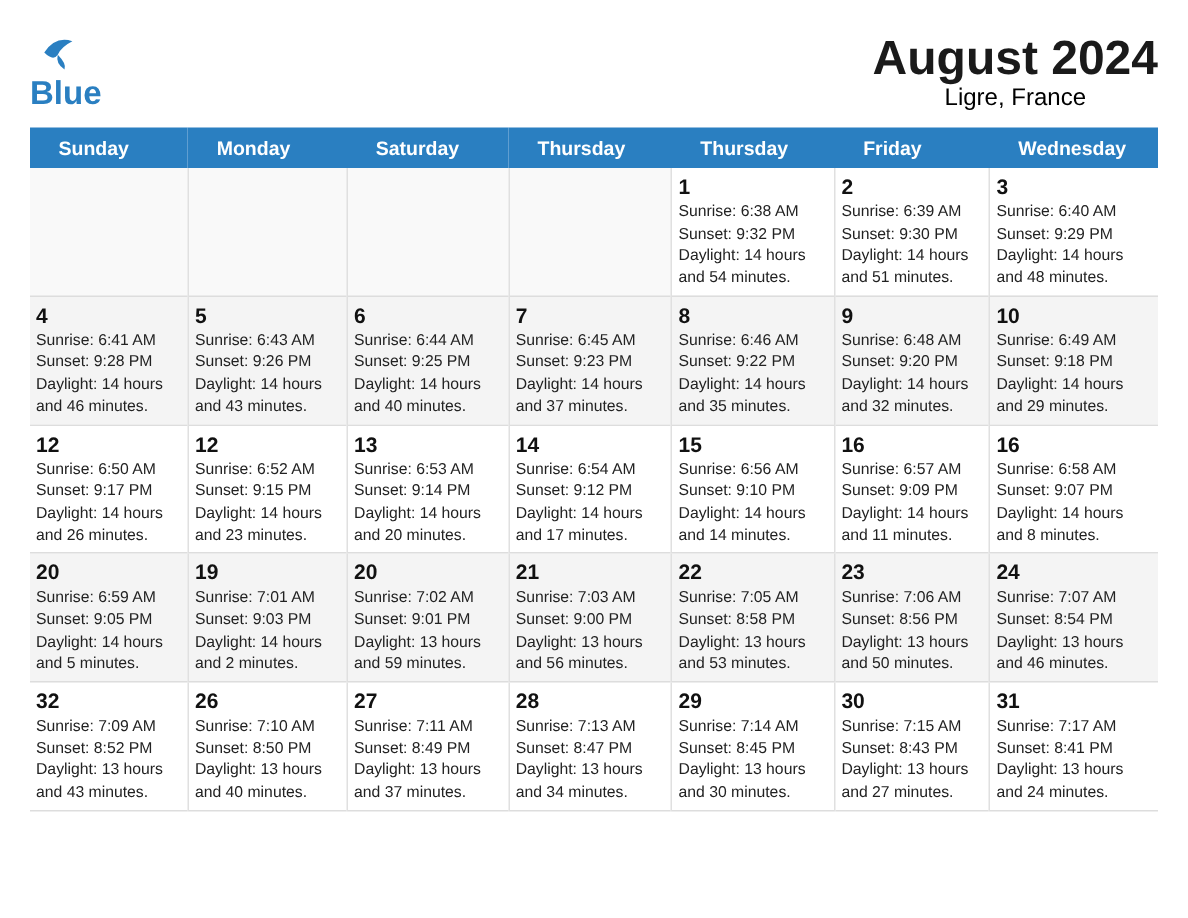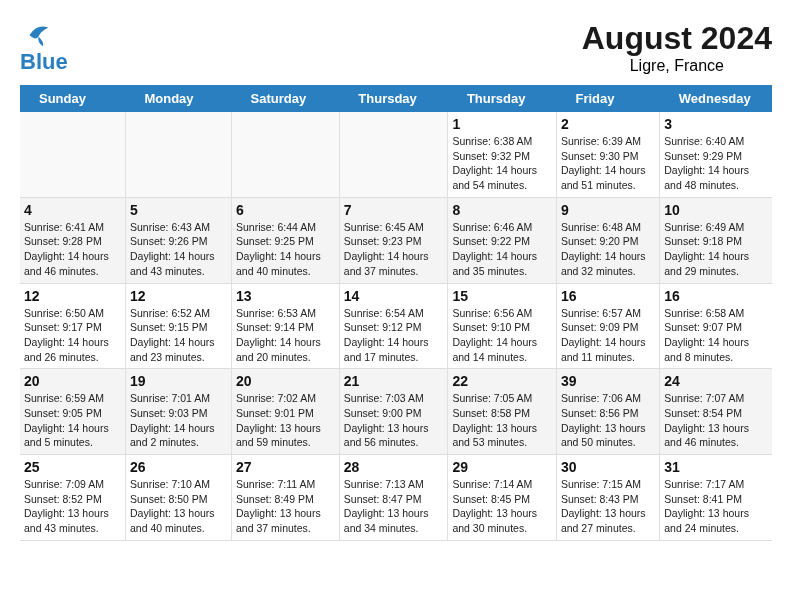--- a/index.html
+++ b/index.html
@@ -208,31 +208,31 @@
         </td>
         <td>
           <div class="day-num">21</div>
           <div class="day-info">Sunrise: 7:03 AM<br>Sunset: 9:00 PM<br>Daylight: 13 hours and 56 minutes.</div>
         </td>
         <td>
           <div class="day-num">22</div>
           <div class="day-info">Sunrise: 7:05 AM<br>Sunset: 8:58 PM<br>Daylight: 13 hours and 53 minutes.</div>
         </td>
         <td>
-          <div class="day-num">39</div>
+          <div class="day-num">23</div>
           <div class="day-info">Sunrise: 7:06 AM<br>Sunset: 8:56 PM<br>Daylight: 13 hours and 50 minutes.</div>
         </td>
         <td>
           <div class="day-num">24</div>
           <div class="day-info">Sunrise: 7:07 AM<br>Sunset: 8:54 PM<br>Daylight: 13 hours and 46 minutes.</div>
         </td>
       </tr>
       <tr class="row-normal">
         <td>
-          <div class="day-num">25</div>
+          <div class="day-num">32</div>
           <div class="day-info">Sunrise: 7:09 AM<br>Sunset: 8:52 PM<br>Daylight: 13 hours and 43 minutes.</div>
         </td>
         <td>
           <div class="day-num">26</div>
           <div class="day-info">Sunrise: 7:10 AM<br>Sunset: 8:50 PM<br>Daylight: 13 hours and 40 minutes.</div>
         </td>
         <td>
           <div class="day-num">27</div>
           <div class="day-info">Sunrise: 7:11 AM<br>Sunset: 8:49 PM<br>Daylight: 13 hours and 37 minutes.</div>
         </td>

